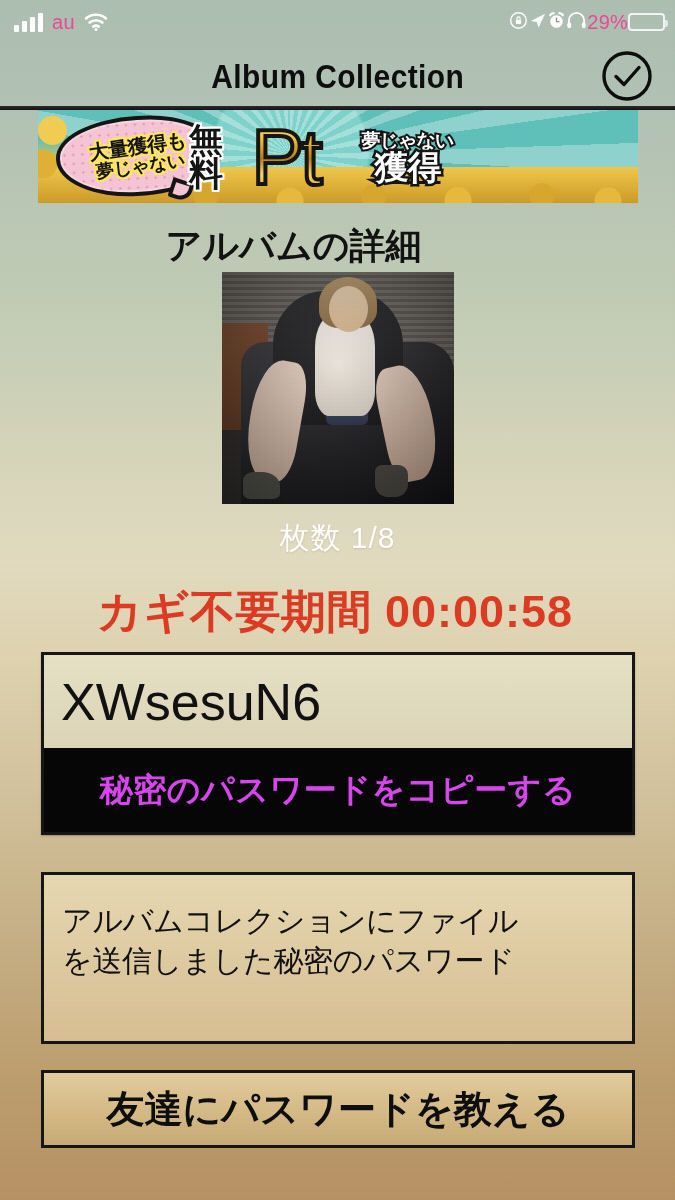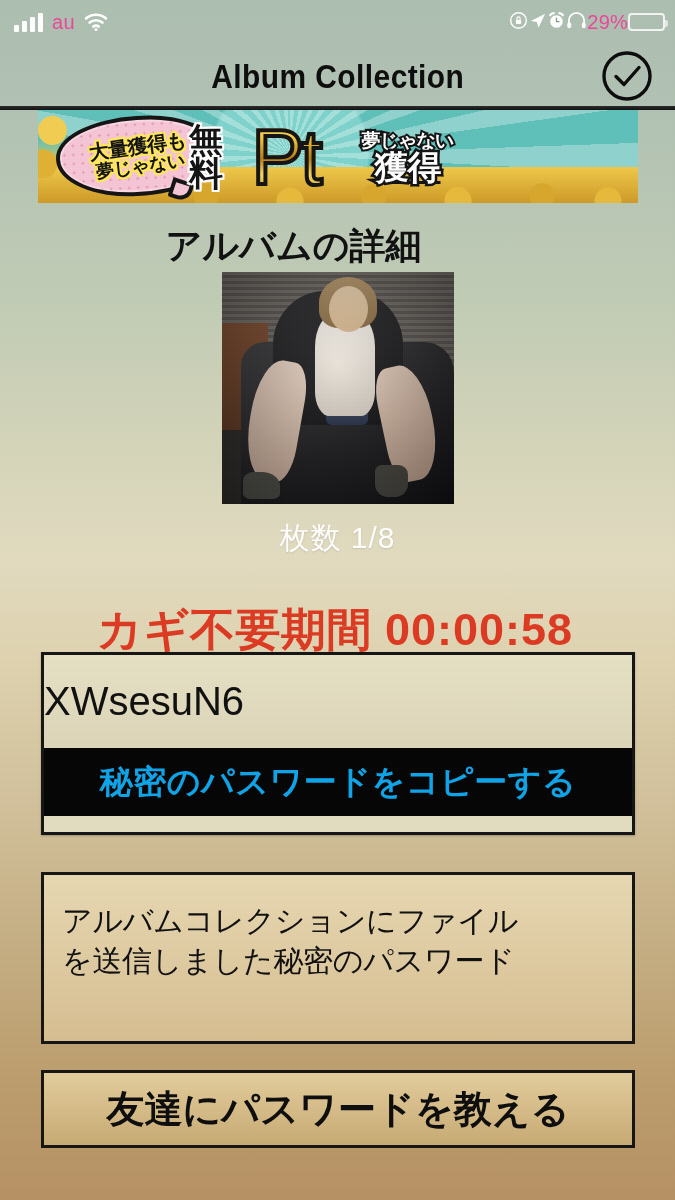--- a/index.html
+++ b/index.html
@@ -221,40 +221,40 @@
 
   
   .count{
     position:absolute; top:518px; left:0; width:675px; text-align:center;
     font-size:30px; color:#ffffff; letter-spacing:1px;
     text-shadow:0 1px 2px rgba(0,0,0,.12);
   }
 
   
   .timer{
-    position:absolute; top:600px; left:0; width:670px; text-align:center;
+    position:absolute; top:582px; left:0; width:670px; text-align:center;
     font-size:45px; font-weight:700; color:#de3a22; letter-spacing:.5px;
   }
   .timer .tval{ letter-spacing:1px; }
 
   
   .pwpanel{
     position:absolute; top:652px; left:41px; width:594px; height:183px;
     border:3px solid #151515; background:#e3ddc0;
     box-shadow:0 1px 2px rgba(0,0,0,.25);
   }
   .pwvalue{
     position:absolute; left:0; top:0; width:100%; height:93px;
-    display:flex; align-items:center; 
-    font-size:40px; color:#101010;
+    display:flex; align-items:center; padding-left:17px;
+    font-size:52px; color:#101010;
     background:linear-gradient(180deg,#e7e1c6,#ddd6b8);
   }
   .copybtn{
-    position:absolute; left:0; top:93px; width:100%; height:68px;
-    background:#050505; color:#0ea5e9;
+    position:absolute; left:0; top:93px; width:100%; height:84px;
+    background:#050505; color:#d946ef;
     display:flex; align-items:center; justify-content:center;
     font-size:33px; font-weight:700; letter-spacing:.5px;
   }
 
   
   .msgbox{
     position:absolute; top:872px; left:41px; width:594px; height:172px;
     border:3px solid #151515;
     background:linear-gradient(180deg,#e8d9b2,#d8bf92);
     padding:26px 18px 0 18px;

